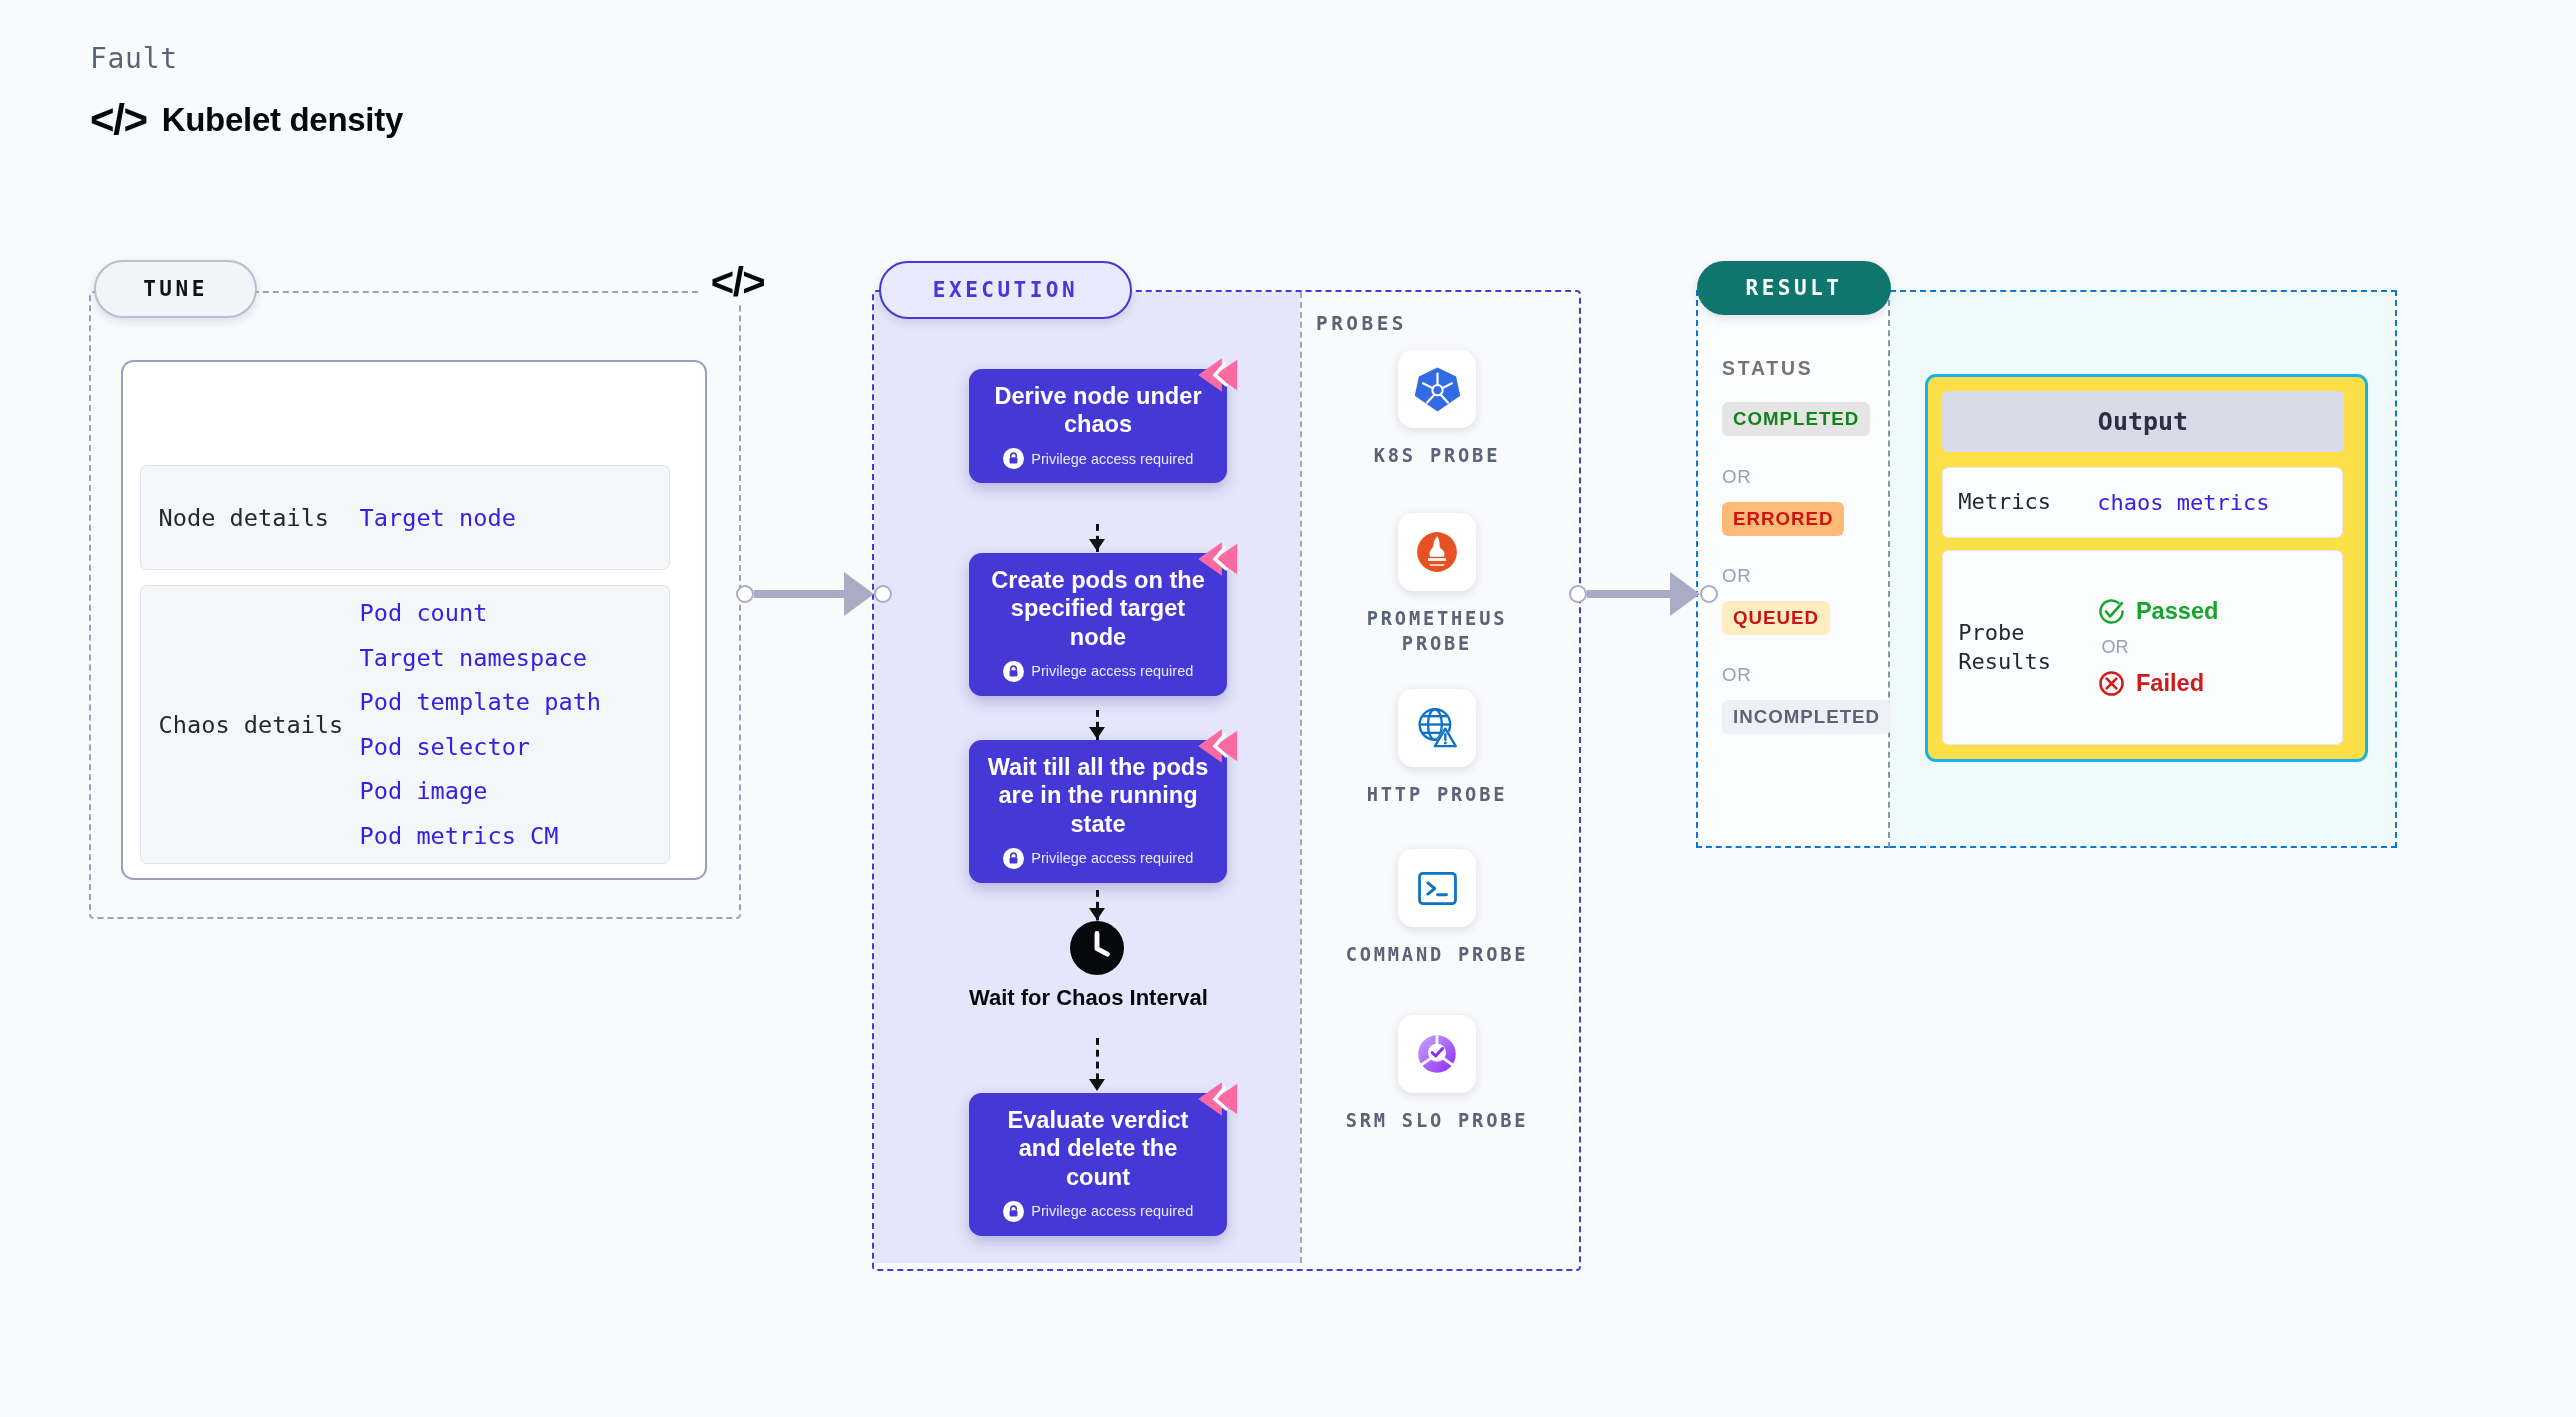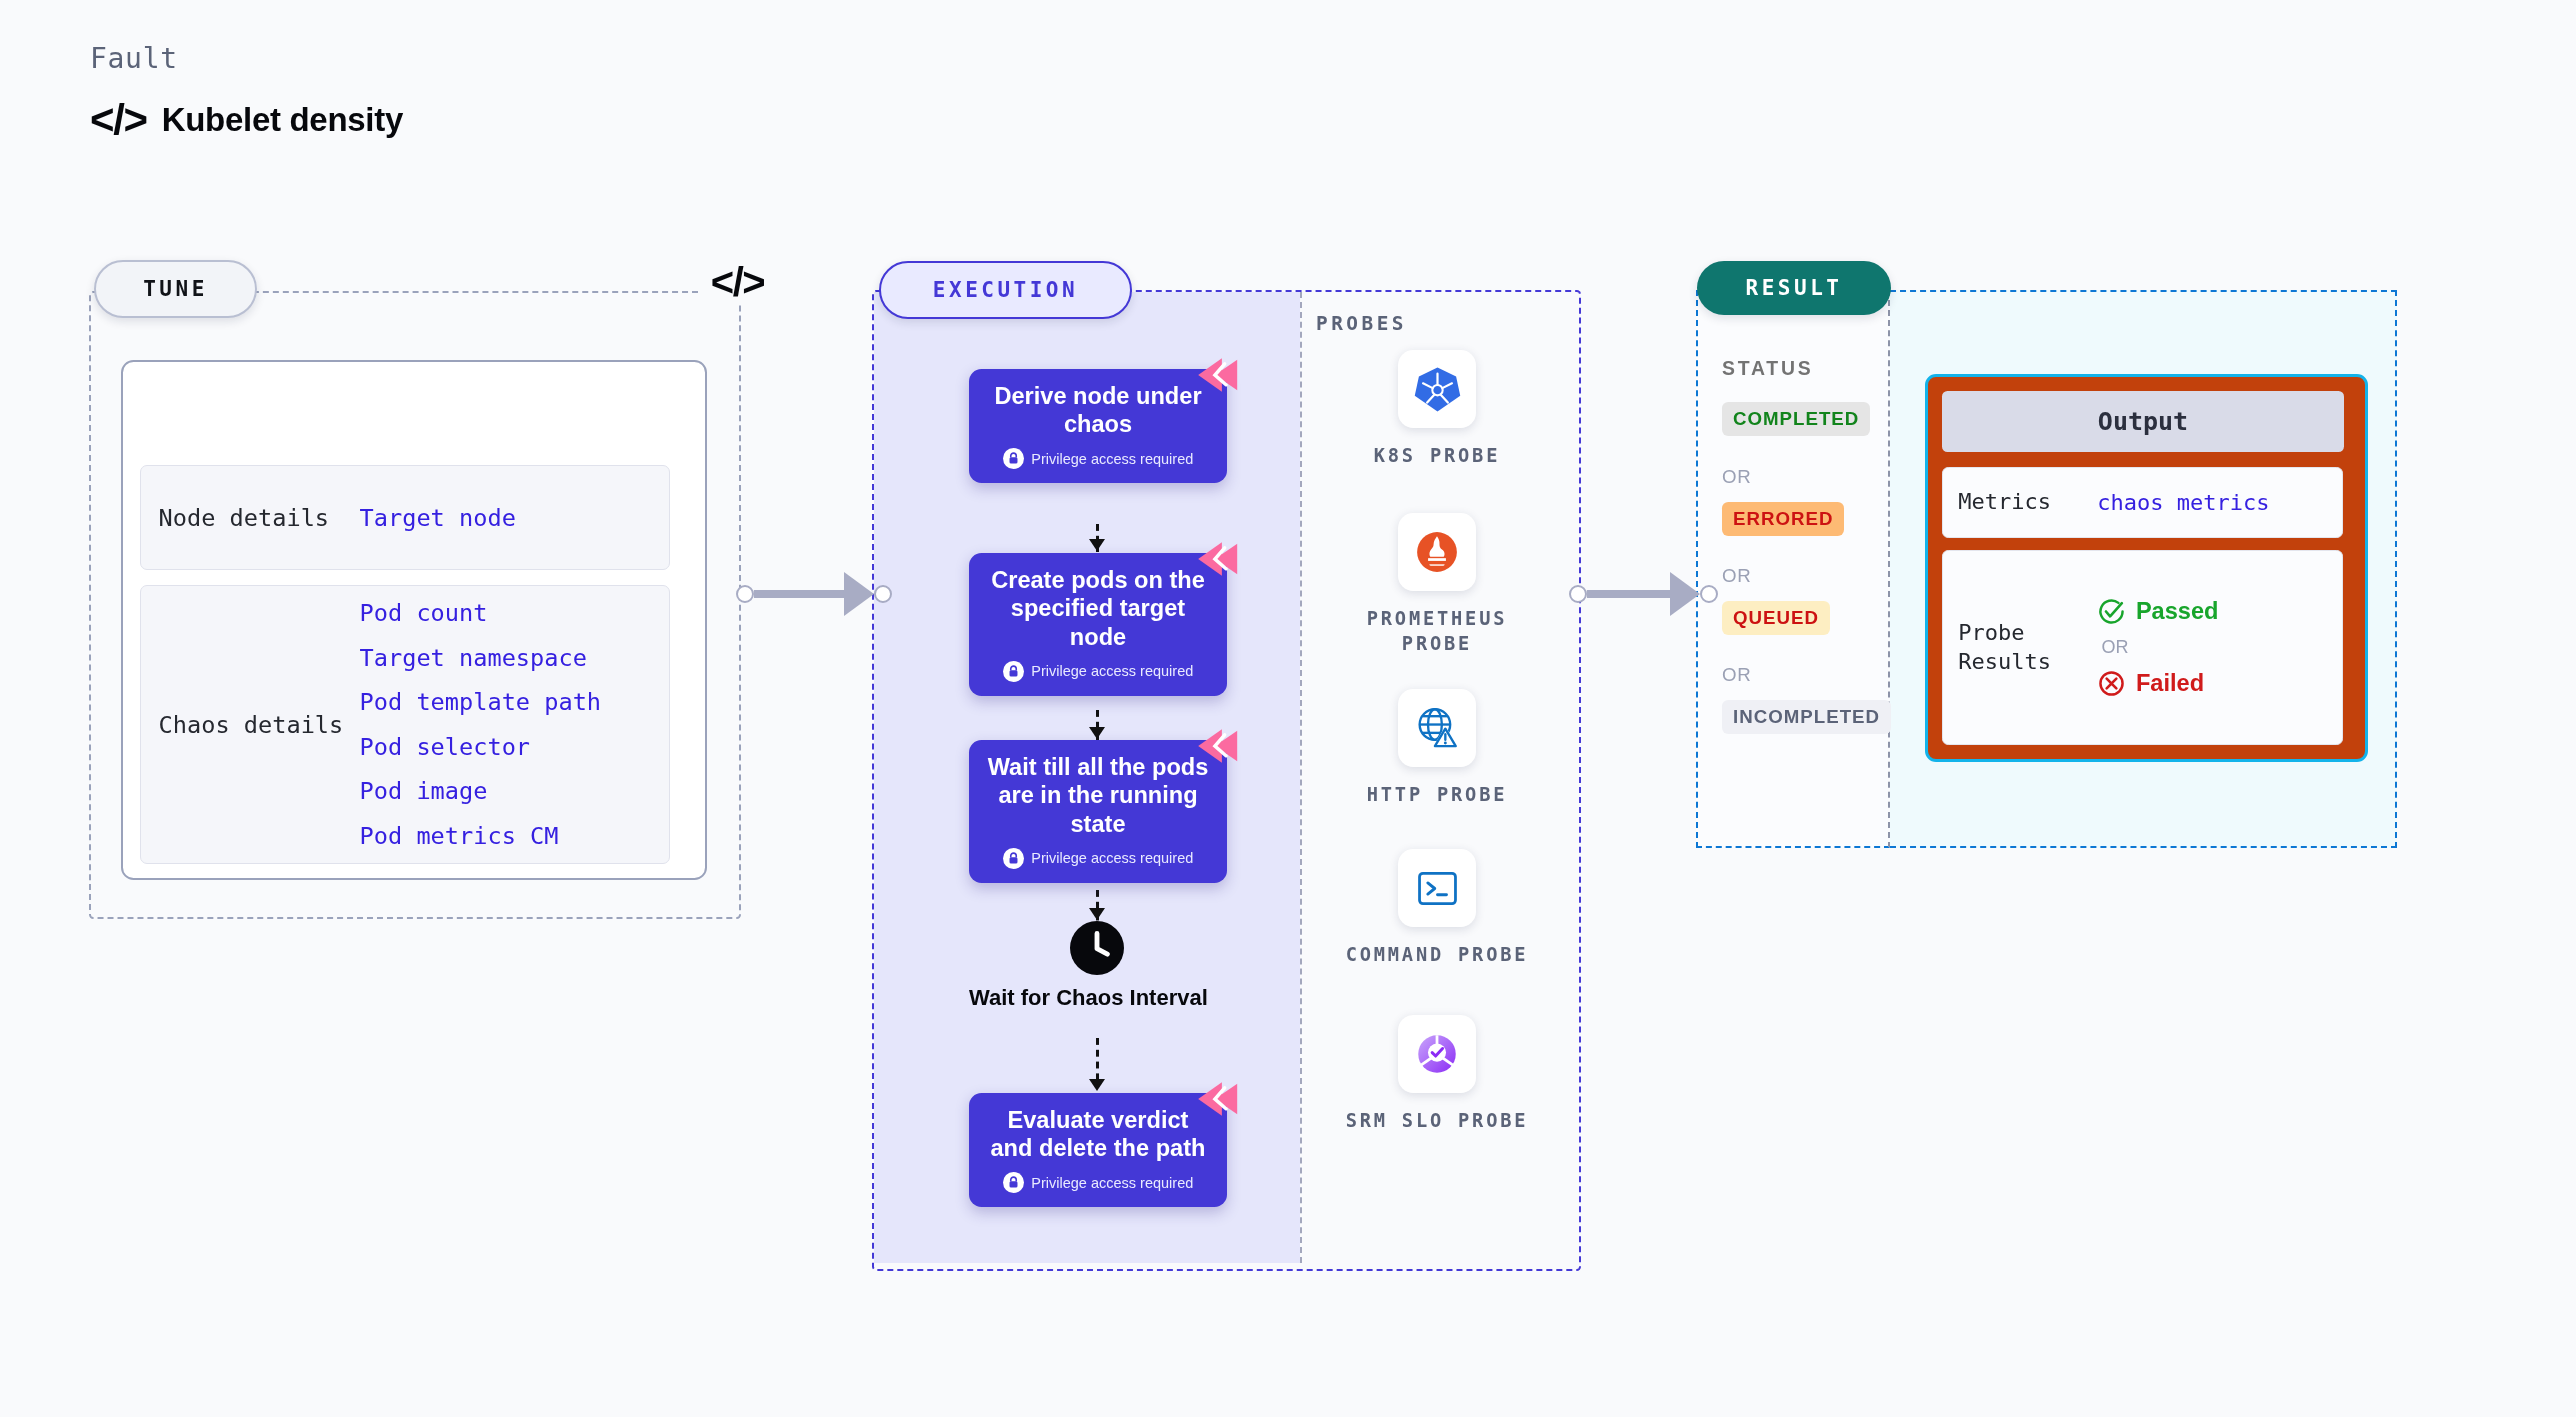--- a/index.html
+++ b/index.html
@@ -131,21 +131,21 @@
   .or-text{position:absolute;left:1722px;font-size:18.7px;color:#9aa0b4;letter-spacing:0.7px;}
   #badge-completed{top:402px;background:#e5e5e5;color:#12841c;}
   #or-1{top:466px;}
   #badge-errored{top:502px;background:#fdba74;color:#cc1212;}
   #or-2{top:565px;}
   #badge-queued{top:601px;background:#fdeec2;color:#cc1212;}
   #or-3{top:664px;}
   #badge-incompleted{top:700px;background:#eff0f5;color:#5b6378;}
 
   #output-card{position:absolute;left:1925px;top:374px;width:443px;height:388px;
-    background:#c2410c;border:3.5px solid #13b3ea;border-radius:11px;box-sizing:border-box;}
+    background:#fde047;border:3.5px solid #13b3ea;border-radius:11px;box-sizing:border-box;}
   #output-header{position:absolute;left:14px;top:14px;width:402px;height:61px;
     background:#d9dbe8;border-radius:5.5px;display:flex;align-items:center;
     justify-content:center;font-size:25px;font-weight:700;color:#2b2f3e;}
   .out-row{position:absolute;left:14px;width:399px;background:#fbfcfe;
     border:1.4px solid #e4e6ee;border-radius:6.2px;display:flex;align-items:center;}
   #out-metrics{top:90px;height:69px;}
   #out-probe{top:173px;height:193px;}
   .out-key{width:139px;padding-left:15.2px;font-size:22px;color:#25282f;line-height:1.3;}
   .out-metric-val{font-size:22px;color:#3520e0;}
   .verdicts{display:flex;flex-direction:column;gap:11px;}
@@ -277,21 +277,21 @@
 <div id="clock-label">Wait for Chaos Interval</div>
 <div class="darrow" style="left:1096px;top:1038px;height:50px;"></div>
 <div class="dhead" style="left:1089px;top:1079px;"></div>
 
 <div class="step" id="step5">
   <svg class="corner-badge" viewBox="0 0 66 60">
     <polygon points="6,30 40,6 40,54" fill="#fb6aa0"></polygon>
     <polygon points="62,8 62,52 30,30" fill="#fb6aa0"></polygon>
     <path d="M44 14 L30 30 L46 44" stroke="#fff" stroke-width="5" fill="none" stroke-linecap="round"></path>
   </svg>
-  <div class="step-title">Evaluate verdict and delete the path</div>
+  <div class="step-title">Evaluate verdict and delete the count</div>
   <div class="step-priv">
     <span class="lock-badge">
       <svg width="11" height="12.5" viewBox="0 0 16 18">
           <path d="M4 8V5.5a4 4 0 0 1 8 0V8" stroke="#4438d6" stroke-width="2.3" fill="none"></path>
           <rect x="2.2" y="7.6" width="11.6" height="9" rx="2.2" fill="#4438d6"></rect>
         </svg>
     </span>
     <span class="priv-text">Privilege access required</span>
   </div>
 </div>

